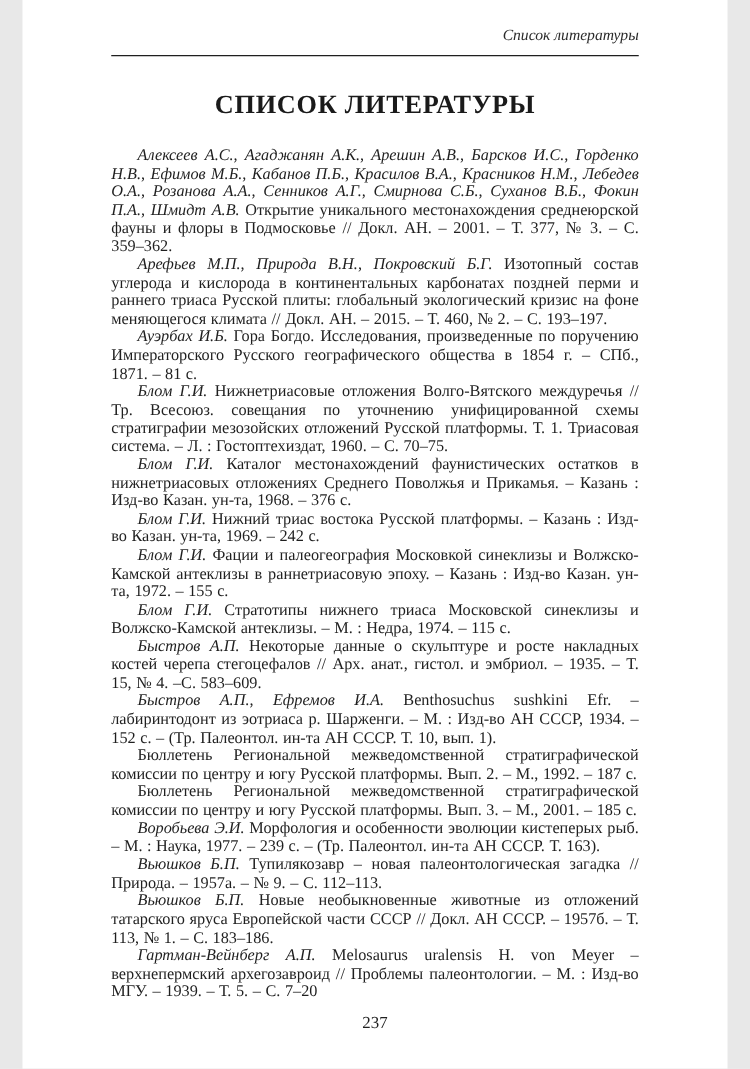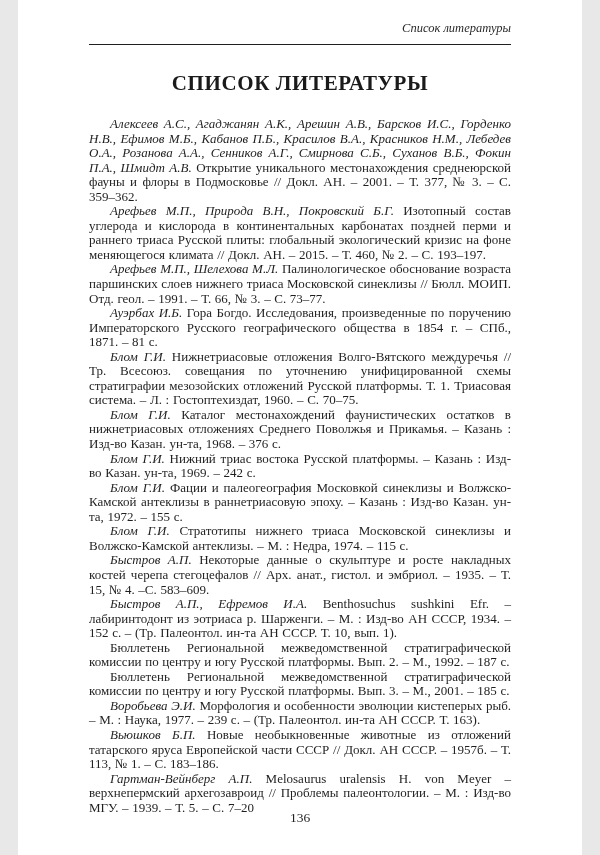--- a/index.html
+++ b/index.html
@@ -71,30 +71,30 @@
 <body>
 
 <div class="page">
   <div class="content">
     <div class="running-header">Список литературы</div>
     <hr class="header-rule">
     <h1 class="page-title">СПИСОК ЛИТЕРАТУРЫ</h1>
     <div class="bibliography">
         <p class="entry"><em class="authors">Алексеев А.С., Агаджанян А.К., Арешин А.В., Барсков И.С., Горденко Н.В., Ефимов М.Б., Кабанов П.Б., Красилов В.А., Красников Н.М., Лебедев О.А., Розанова А.А., Сенников А.Г., Смирнова С.Б., Суханов В.Б., Фокин П.А., Шмидт А.В. </em><span>Открытие уникального местонахождения среднеюрской фауны и флоры в Подмосковье // Докл. АН. – 2001. – Т. 377, № 3. – С. 359–362.</span></p>
         <p class="entry"><em class="authors">Арефьев М.П., Природа В.Н., Покровский Б.Г. </em><span>Изотопный состав углерода и кислорода в континентальных карбонатах поздней перми и раннего триаса Русской плиты: глобальный экологический кризис на фоне меняющегося климата // Докл. АН. – 2015. – Т. 460, № 2. – С. 193–197.</span></p>
-        <p class="entry"><em class="authors">Арефьев М.П., Шелехова М.Л. </em><span>Палинологическое обоснование возраста паршинских слоев нижнего триаса Московской синеклизы // Бюлл. МОИП. Отд. геол. – 1991. – Т. 66, № 3. – С. 73–77.</span></p>
         <p class="entry"><em class="authors">Ауэрбах И.Б. </em><span>Гора Богдо. Исследования, произведенные по поручению Императорского Русского географического общества в 1854 г. – СПб., 1871. – 81 с.</span></p>
         <p class="entry"><em class="authors">Блом Г.И. </em><span>Нижнетриасовые отложения Волго-Вятского междуречья // Тр. Всесоюз. совещания по уточнению унифицированной схемы стратиграфии мезозойских отложений Русской платформы. Т. 1. Триасовая система. – Л. : Гостоптехиздат, 1960. – С. 70–75.</span></p>
         <p class="entry"><em class="authors">Блом Г.И. </em><span>Каталог местонахождений фаунистических остатков в нижнетриасовых отложениях Среднего Поволжья и Прикамья. – Казань : Изд-во Казан. ун-та, 1968. – 376 с.</span></p>
         <p class="entry"><em class="authors">Блом Г.И. </em><span>Нижний триас востока Русской платформы. – Казань : Изд-во Казан. ун-та, 1969. – 242 с.</span></p>
         <p class="entry"><em class="authors">Блом Г.И. </em><span>Фации и палеогеография Московкой синеклизы и Волжско-Камской антеклизы в раннетриасовую эпоху. – Казань : Изд-во Казан. ун-та, 1972. – 155 с.</span></p>
         <p class="entry"><em class="authors">Блом Г.И. </em><span>Стратотипы нижнего триаса Московской синеклизы и Волжско-Камской антеклизы. – М. : Недра, 1974. – 115 с.</span></p>
         <p class="entry"><em class="authors">Быстров А.П. </em><span>Некоторые данные о скульптуре и росте накладных костей черепа стегоцефалов // Арх. анат., гистол. и эмбриол. – 1935. – Т. 15, № 4. –С. 583–609.</span></p>
         <p class="entry"><em class="authors">Быстров А.П., Ефремов И.А. </em><span>Benthosuchus sushkini Efr. – лабиринтодонт из эотриаса р. Шарженги. – М. : Изд-во АН СССР, 1934. – 152 с. – (Тр. Палеонтол. ин-та АН СССР. Т. 10, вып. 1).</span></p>
         <p class="entry"><span>Бюллетень Региональной межведомственной стратиграфической комиссии по центру и югу Русской платформы. Вып. 2. – М., 1992. – 187 с.</span></p>
         <p class="entry"><span>Бюллетень Региональной межведомственной стратиграфической комиссии по центру и югу Русской платформы. Вып. 3. – М., 2001. – 185 с.</span></p>
         <p class="entry"><em class="authors">Воробьева Э.И. </em><span>Морфология и особенности эволюции кистеперых рыб. – М. : Наука, 1977. – 239 с. – (Тр. Палеонтол. ин-та АН СССР. Т. 163).</span></p>
+        <p class="entry"><em class="authors">Вьюшков Б.П. </em><span>Тупилякозавр – новая палеонтологическая загадка // Природа. – 1957а. – № 9. – С. 112–113.</span></p>
         <p class="entry"><em class="authors">Вьюшков Б.П. </em><span>Новые необыкновенные животные из отложений татарского яруса Европейской части СССР // Докл. АН СССР. – 1957б. – Т. 113, № 1. – С. 183–186.</span></p>
         <p class="entry"><em class="authors">Гартман-Вейнберг А.П. </em><span>Melosaurus uralensis H. von Meyer – верхнепермский архегозавроид // Проблемы палеонтологии. – М. : Изд-во МГУ. – 1939. – Т. 5. – С. 7–20</span></p>
       </div>
   </div>
-  <div class="page-number">136</div>
+  <div class="page-number">237</div>
 </div>
 
 </body></html>

